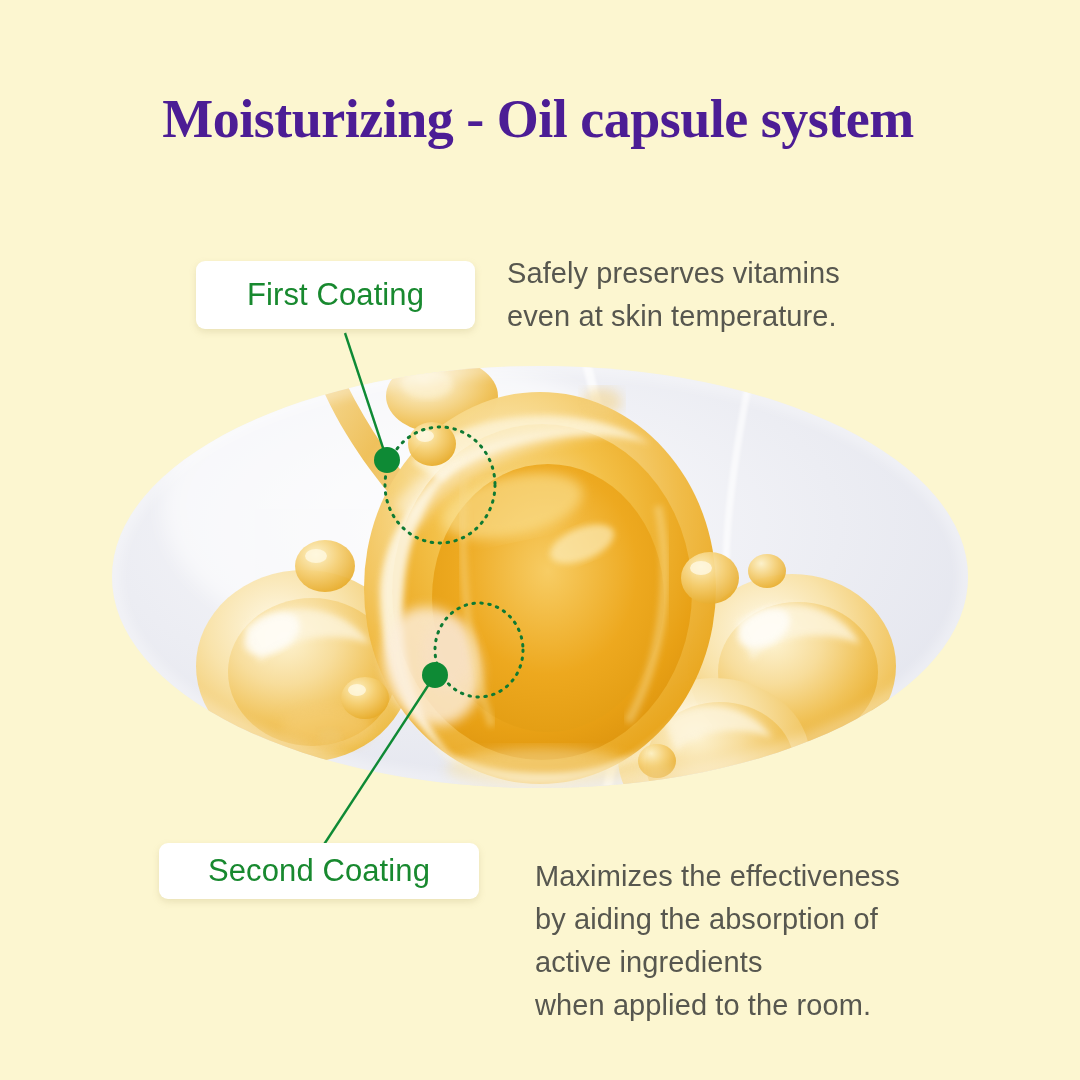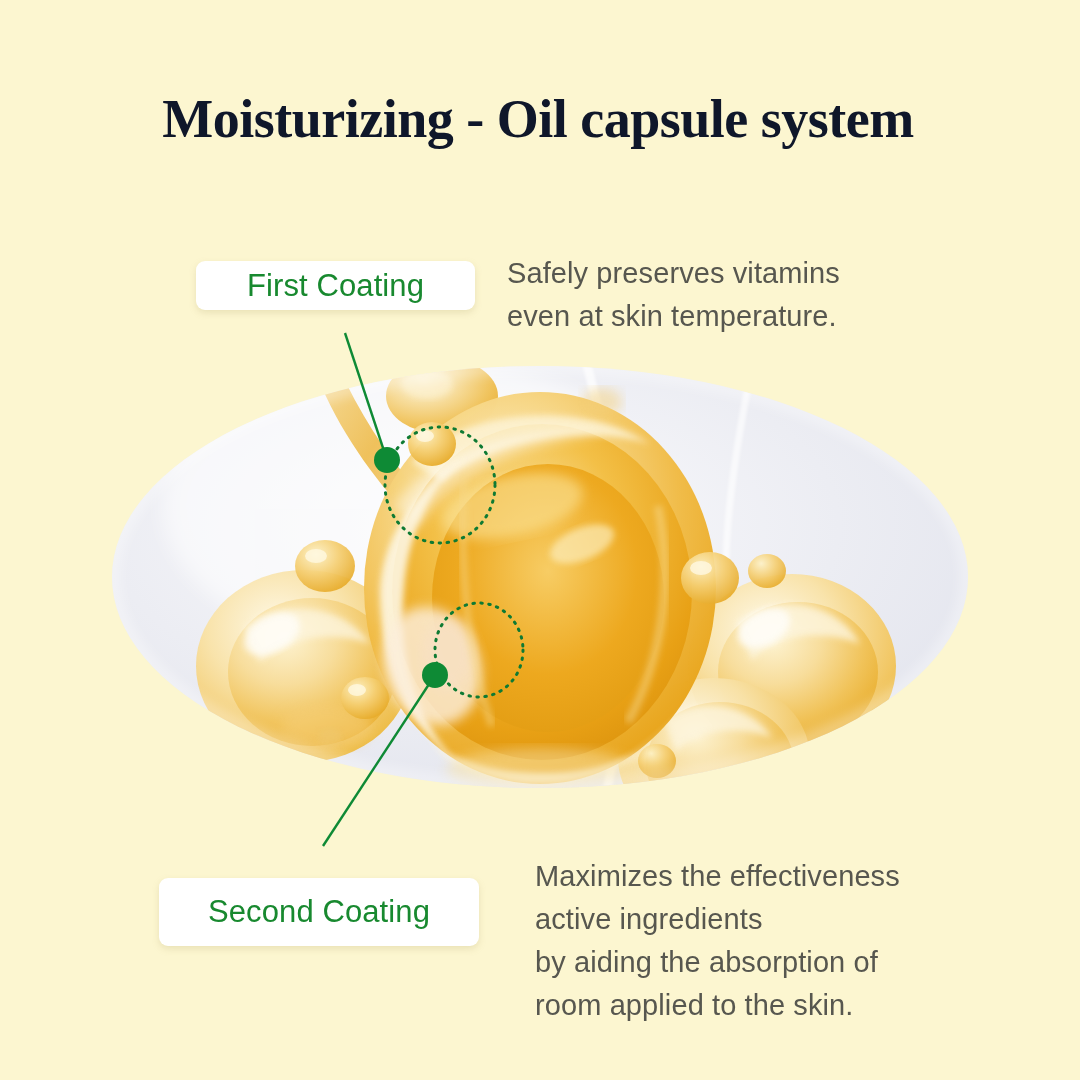--- a/index.html
+++ b/index.html
@@ -28,21 +28,21 @@
   .page-title {
     position: absolute;
     left: 0;
     top: 88px;
     width: 1076px;
     text-align: center;
     font-family: "Liberation Serif", serif;
     font-size: 54px;
     font-weight: 700;
     letter-spacing: -0.5px;
-    color: #0f172a;
+    color: #4c1d95;
     white-space: nowrap;
   }
 
   
   .hero-wrap {
     position: absolute;
     left: 112px;
     top: 366px;
     width: 856px;
     height: 422px;
@@ -64,27 +64,27 @@
     font-size: 31px;
     font-weight: 400;
     letter-spacing: 0.1px;
     white-space: nowrap;
   }
 
   #callout-first {
     left: 196px;
     top: 261px;
     width: 279px;
-    height: 49px;
+    height: 68px;
   }
   #callout-second {
     left: 159px;
-    top: 878px;
+    top: 843px;
     width: 320px;
-    height: 68px;
+    height: 56px;
   }
 
   
   .description {
     position: absolute;
     color: #57574f;
     font-size: 29px;
     line-height: 43px;
     letter-spacing: 0.1px;
     white-space: nowrap;
@@ -287,18 +287,18 @@
     <span class="callout-label">Second Coating</span>
   </div>
 
   <div class="description" id="desc-first">
     <div>Safely preserves vitamins</div>
     <div>even at skin temperature.</div>
   </div>
 
   <div class="description" id="desc-second">
     <div>Maximizes the effectiveness</div>
+    <div>by aiding the absorption of</div>
     <div>active ingredients</div>
-    <div>by aiding the absorption of</div>
-    <div>room applied to the skin.</div>
+    <div>when applied to the room.</div>
   </div>
 
 </div>
 
 </body></html>

